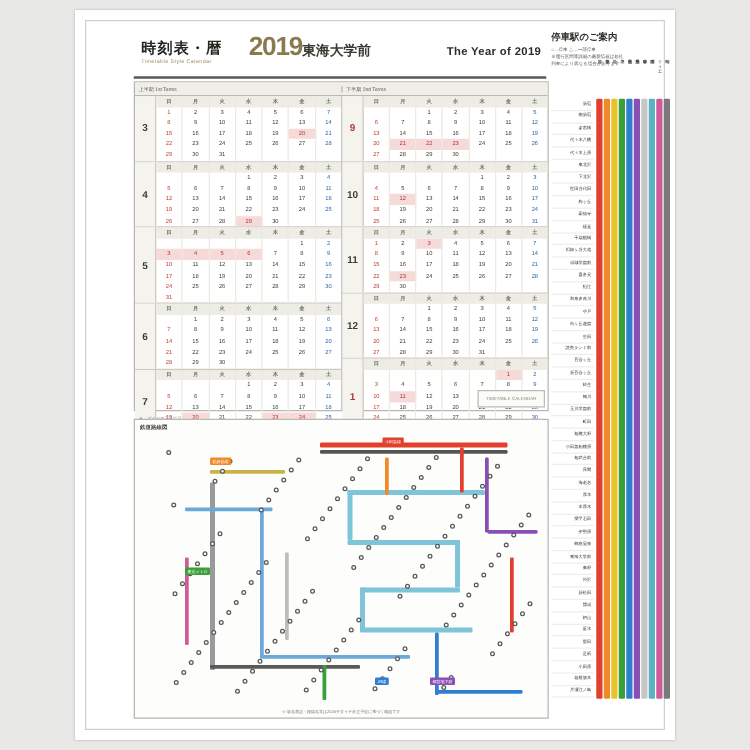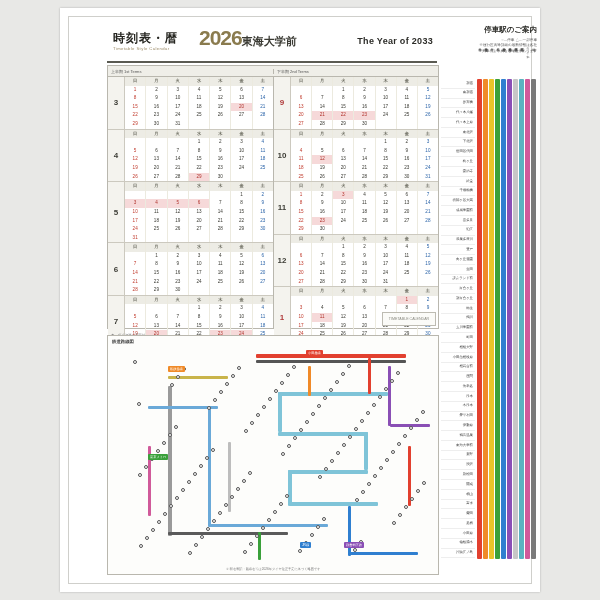--- a/index.html
+++ b/index.html
@@ -34,21 +34,21 @@
     position:absolute;left:92px;top:-1px;font-size:21px;font-weight:bold;
     color:#8a7b4e;letter-spacing:-1px;
   }
   .hdr-year .yr-sub{font-size:11px;color:#3a3a33;letter-spacing:0;}
   .hdr-right{
     position:absolute;right:4px;top:9px;font-size:9px;font-weight:bold;
     color:#2c2c28;letter-spacing:.3px;
   }
   
   .guide{
-    position:absolute;left:372px;top:8px;width:96px;height:60px;text-align:right;
+    position:absolute;left:372px;top:8px;width:96px;height:60px;
   }
   .guide-title{font-size:7.5px;font-weight:bold;color:#2c2c28;}
   .guide-note{margin-top:3px;font-size:3.6px;line-height:1.5;color:#555;}
   
   .cal{
     position:absolute;left:38px;top:48px;width:330px;height:262px;
     border:1px solid #b9b7ae;background:#fff;
   }
   .cal-top{
     display:flex;height:10px;border-bottom:1px solid #b9b7ae;
@@ -132,23 +132,23 @@
 </head>
 <body>
 
 <div class="page">
  <div class="sheet">
 
   <div class="header">
     <div class="hdr-jp">時刻表・暦</div>
     <div class="hdr-en">Timetable Style Calendar</div>
     <div class="hdr-year">
-      <span>2026</span><span class="yr-sub">東海大学前</span>
+      <span>2019</span><span class="yr-sub">東海大学前</span>
     </div>
-    <div class="hdr-right">The Year of 2033</div>
+    <div class="hdr-right">The Year of 2019</div>
   </div>
 
   <div class="guide">
     <div class="guide-title">停車駅のご案内</div>
     <div class="guide-note" style="white-space:pre-line;">○…停車  △…一部停車
 ※運行区間等詳細の最新情報は各社
 列車により異なる場合があります</div>
   </div>
 
   <div class="cal">

